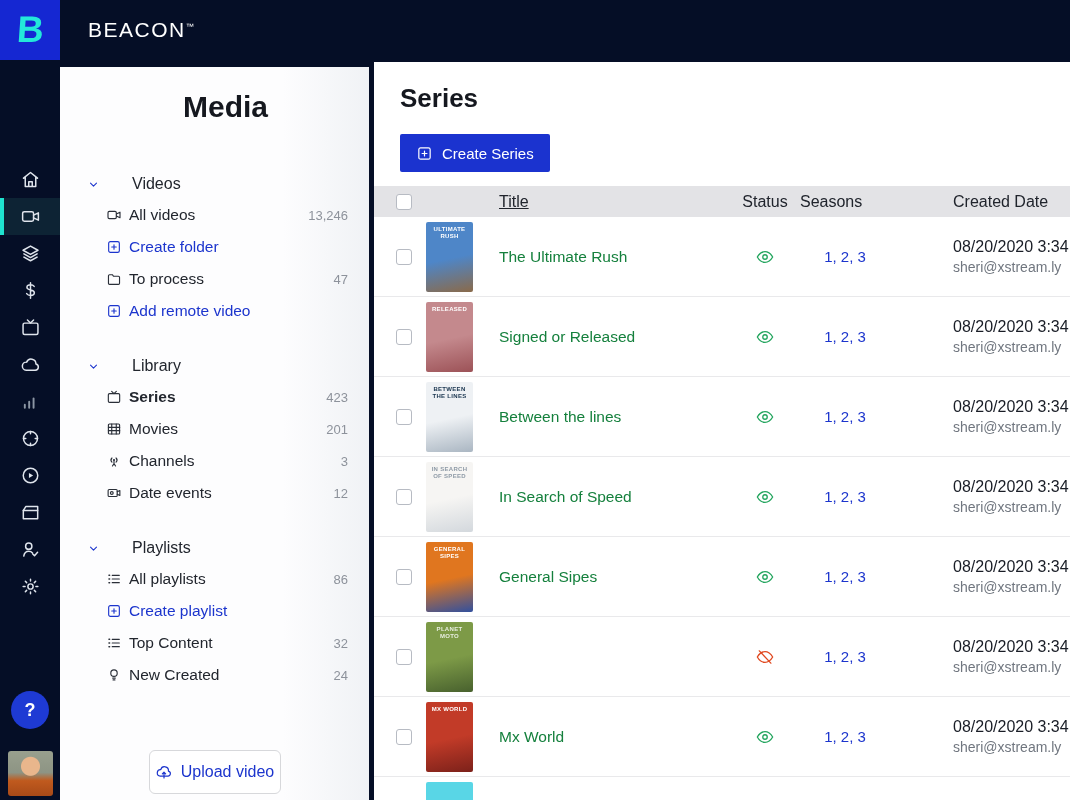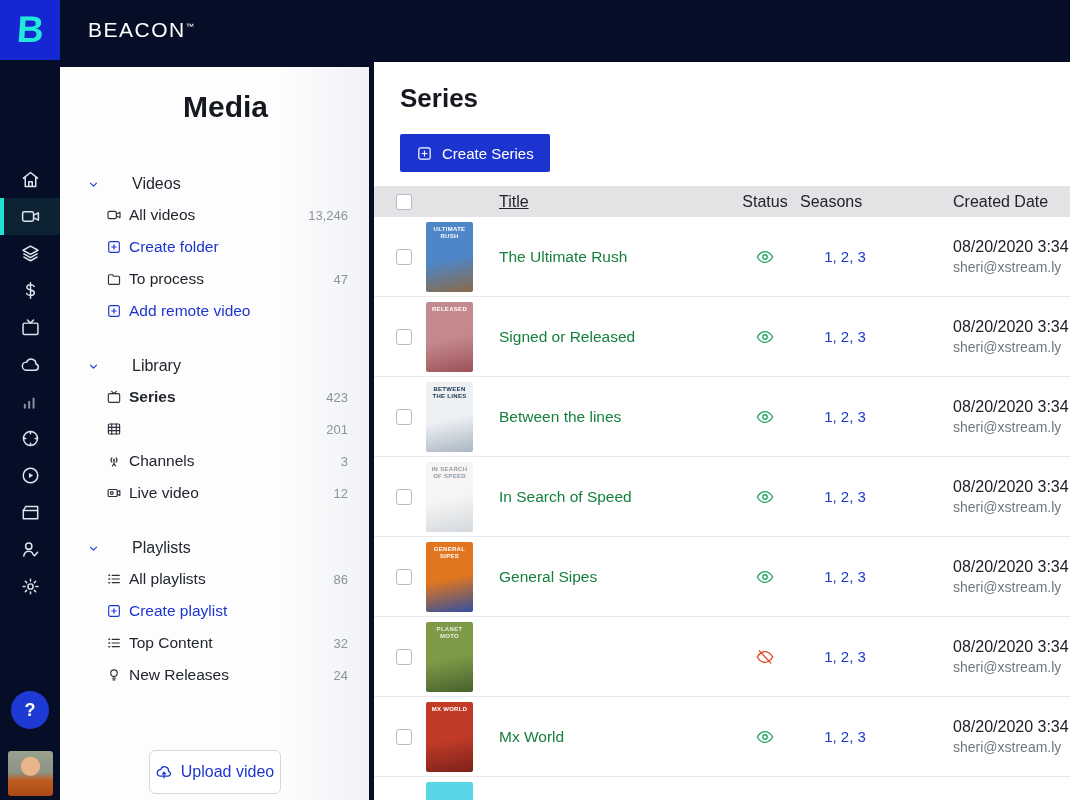--- a/index.html
+++ b/index.html
@@ -296,20 +296,21 @@
     <span class="cnt">423</span>
   </div>
 
   <div class="s-item">
     <span class="ic">
               <svg viewBox="0 0 24 24" fill="none" stroke="currentColor" stroke-width="1.7" stroke-linecap="round" stroke-linejoin="round">
                 <rect x="3.6" y="4.5" width="16.8" height="15" rx="1.6"></rect>
                 <path d="M8.6 4.5v15M15.4 4.5v15M3.6 9.5h17M3.6 14.5h17"></path>
               </svg>
             </span>
+    <span class="lbl">Movies</span>
     <span class="cnt">201</span>
   </div>
 
   <div class="s-item">
     <span class="ic">
               <svg viewBox="0 0 24 24" fill="none" stroke="currentColor" stroke-width="1.7" stroke-linecap="round" stroke-linejoin="round">
                 <circle cx="12" cy="10.6" r="1.6" fill="currentColor" stroke="none"></circle>
                 <path d="M8.9 13.7a4.4 4.4 0 0 1 0-6.2M15.1 7.5a4.4 4.4 0 0 1 0 6.2M12 12.6v2.4M9.7 19.5l2.3-3.6 2.3 3.6"></path>
               </svg>
             </span>
@@ -318,21 +319,21 @@
   </div>
 
   <div class="s-item">
     <span class="ic">
               <svg viewBox="0 0 24 24" fill="none" stroke="currentColor" stroke-width="1.7" stroke-linecap="round" stroke-linejoin="round">
                 <rect x="3.2" y="6.8" width="13.6" height="10.4" rx="1.6"></rect>
                 <circle cx="8.7" cy="12" r="2.1"></circle>
                 <path d="m16.8 10.2 4-2v7.6l-4-2"></path>
               </svg>
             </span>
-    <span class="lbl">Live video</span>
+    <span class="lbl">Date events</span>
     <span class="cnt">12</span>
   </div>
 </div>
   </div>
 
   <div class="side-section">
     <div class="sec-head">
       <span class="ic chev">
             <svg viewBox="0 0 24 24" fill="none" stroke="currentColor" stroke-width="2" stroke-linecap="round" stroke-linejoin="round">
               <path d="m6.5 9.5 5.5 5.5 5.5-5.5"></path>
@@ -374,21 +375,21 @@
     <span class="cnt">32</span>
   </div>
 
   <div class="s-item">
     <span class="ic">
               <svg viewBox="0 0 24 24" fill="none" stroke="currentColor" stroke-width="1.7" stroke-linecap="round" stroke-linejoin="round">
                 <circle cx="12" cy="9.2" r="4.8"></circle>
                 <path d="M10 16.6h4M10.6 19.4h2.8"></path>
               </svg>
             </span>
-    <span class="lbl">New Releases</span>
+    <span class="lbl">New Created</span>
     <span class="cnt">24</span>
   </div>
 </div>
   </div>
 </div>
   <div class="upload-btn">
     <span class="ic" id="upload-icon">
         <svg viewBox="0 0 24 24" fill="none" stroke="currentColor" stroke-width="1.6" stroke-linecap="round" stroke-linejoin="round">
           <path d="M7 17.5h10.3a3.4 3.4 0 0 0 .6-6.7A5.2 5.2 0 0 0 7.7 8.9 4.3 4.3 0 0 0 7 17.5z"></path>
           <path d="M12 20v-7.2M9.8 14.5 12 12.3l2.2 2.2"></path>

